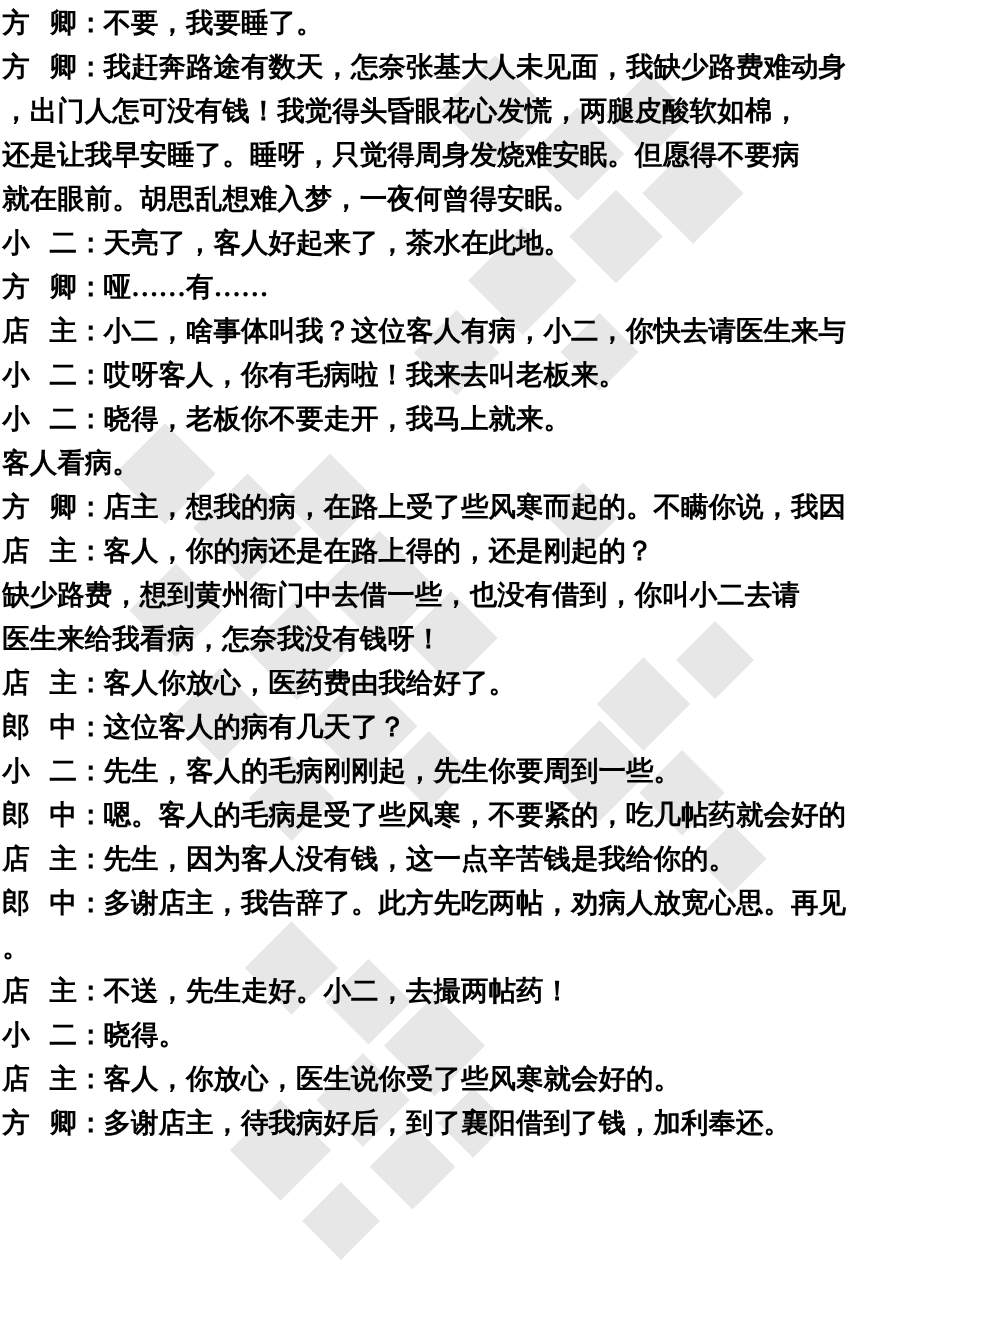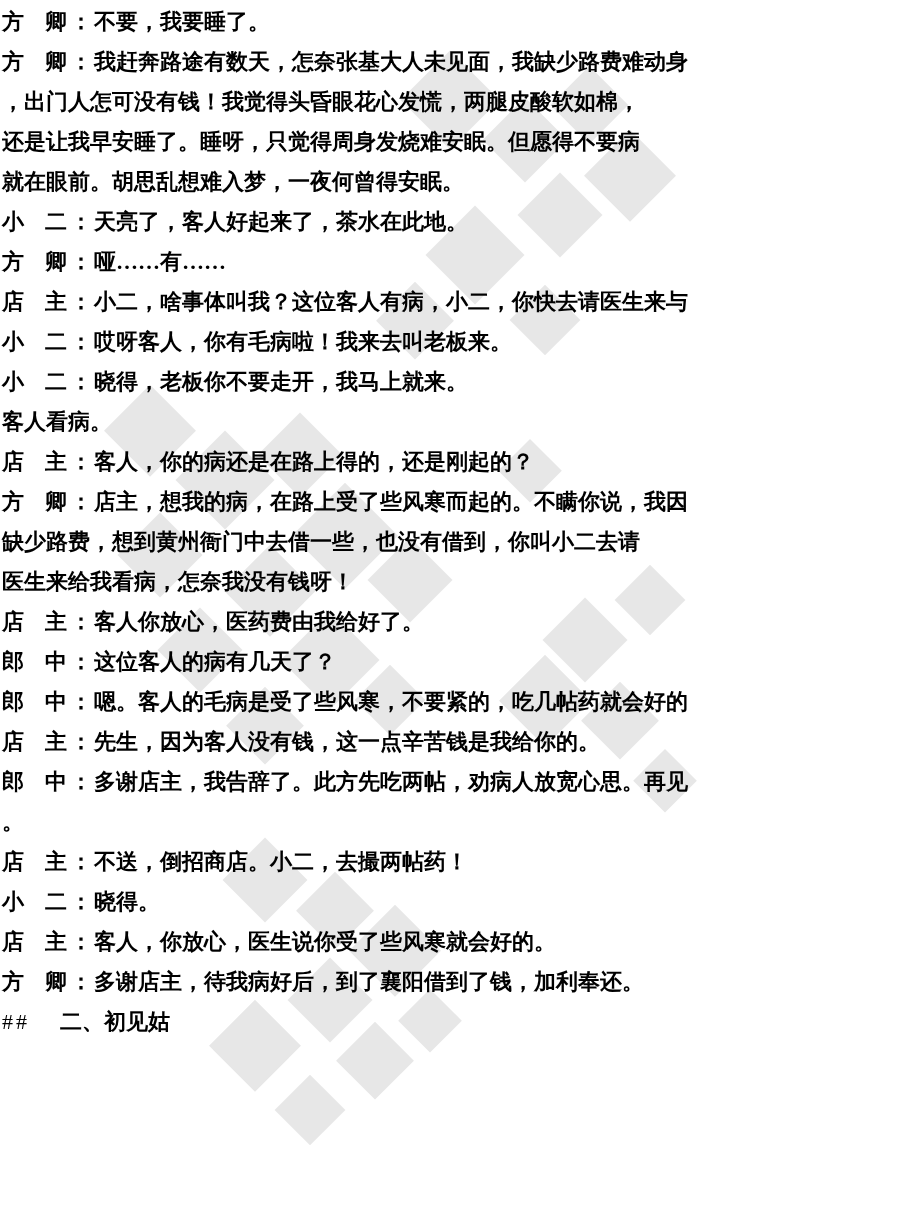--- a/index.html
+++ b/index.html
@@ -28,21 +28,21 @@
     top: 0;
     width: 900px;
     height: 1205px;
     z-index: 1;
     padding-top: 2px;
     box-sizing: border-box;
   }
   .row {
     height: 40px;
     line-height: 40px;
-    font-size: 22px;
+    font-size: 25px;
     white-space: nowrap;
     padding-left: 2px;
   }
   .row .s1 {
     display: inline-block;
     width: 43px;
   }
   .row .s2 {
     display: inline-block;
     width: 25px;
@@ -110,29 +110,29 @@
       <div class="row"><span class="s1">方</span><span class="s2">卿</span><span class="colon">：</span><span class="txt">我赶奔路途有数天，怎奈张基大人未见面，我缺少路费难动身</span></div>
       <div class="row cont"><span class="txt">，出门人怎可没有钱！我觉得头昏眼花心发慌，两腿皮酸软如棉，</span></div>
       <div class="row cont"><span class="txt">还是让我早安睡了。睡呀，只觉得周身发烧难安眠。但愿得不要病</span></div>
       <div class="row cont"><span class="txt">就在眼前。胡思乱想难入梦，一夜何曾得安眠。</span></div>
       <div class="row"><span class="s1">小</span><span class="s2">二</span><span class="colon">：</span><span class="txt">天亮了，客人好起来了，茶水在此地。</span></div>
       <div class="row"><span class="s1">方</span><span class="s2">卿</span><span class="colon">：</span><span class="txt">哑……有……</span></div>
       <div class="row"><span class="s1">店</span><span class="s2">主</span><span class="colon">：</span><span class="txt">小二，啥事体叫我？这位客人有病，小二，你快去请医生来与</span></div>
       <div class="row"><span class="s1">小</span><span class="s2">二</span><span class="colon">：</span><span class="txt">哎呀客人，你有毛病啦！我来去叫老板来。</span></div>
       <div class="row"><span class="s1">小</span><span class="s2">二</span><span class="colon">：</span><span class="txt">晓得，老板你不要走开，我马上就来。</span></div>
       <div class="row cont"><span class="txt">客人看病。</span></div>
+      <div class="row"><span class="s1">方</span><span class="s2">卿</span><span class="colon">：</span><span class="txt">店主，想我的病，在路上受了些风寒而起的。不瞒你说，我因</span></div>
       <div class="row"><span class="s1">店</span><span class="s2">主</span><span class="colon">：</span><span class="txt">客人，你的病还是在路上得的，还是刚起的？</span></div>
-      <div class="row"><span class="s1">方</span><span class="s2">卿</span><span class="colon">：</span><span class="txt">店主，想我的病，在路上受了些风寒而起的。不瞒你说，我因</span></div>
       <div class="row cont"><span class="txt">缺少路费，想到黄州衙门中去借一些，也没有借到，你叫小二去请</span></div>
       <div class="row cont"><span class="txt">医生来给我看病，怎奈我没有钱呀！</span></div>
       <div class="row"><span class="s1">店</span><span class="s2">主</span><span class="colon">：</span><span class="txt">客人你放心，医药费由我给好了。</span></div>
       <div class="row"><span class="s1">郎</span><span class="s2">中</span><span class="colon">：</span><span class="txt">这位客人的病有几天了？</span></div>
+      <div class="row"><span class="s1">小</span><span class="s2">二</span><span class="colon">：</span><span class="txt">先生，客人的毛病刚刚起，先生你要周到一些。</span></div>
       <div class="row"><span class="s1">郎</span><span class="s2">中</span><span class="colon">：</span><span class="txt">嗯。客人的毛病是受了些风寒，不要紧的，吃几帖药就会好的</span></div>
       <div class="row"><span class="s1">店</span><span class="s2">主</span><span class="colon">：</span><span class="txt">先生，因为客人没有钱，这一点辛苦钱是我给你的。</span></div>
       <div class="row"><span class="s1">郎</span><span class="s2">中</span><span class="colon">：</span><span class="txt">多谢店主，我告辞了。此方先吃两帖，劝病人放宽心思。再见</span></div>
       <div class="row cont"><span class="txt">。</span></div>
-      <div class="row"><span class="s1">店</span><span class="s2">主</span><span class="colon">：</span><span class="txt">不送，倒招商店。小二，去撮两帖药！</span></div>
+      <div class="row"><span class="s1">店</span><span class="s2">主</span><span class="colon">：</span><span class="txt">不送，先生走好。小二，去撮两帖药！</span></div>
       <div class="row"><span class="s1">小</span><span class="s2">二</span><span class="colon">：</span><span class="txt">晓得。</span></div>
       <div class="row"><span class="s1">店</span><span class="s2">主</span><span class="colon">：</span><span class="txt">客人，你放心，医生说你受了些风寒就会好的。</span></div>
       <div class="row"><span class="s1">方</span><span class="s2">卿</span><span class="colon">：</span><span class="txt">多谢店主，待我病好后，到了襄阳借到了钱，加利奉还。</span></div>
-      <div class="row heading"><span class="hash">##</span><span class="txt">二、初见姑</span></div>
     </div>
 </div>
 
 </body></html>

